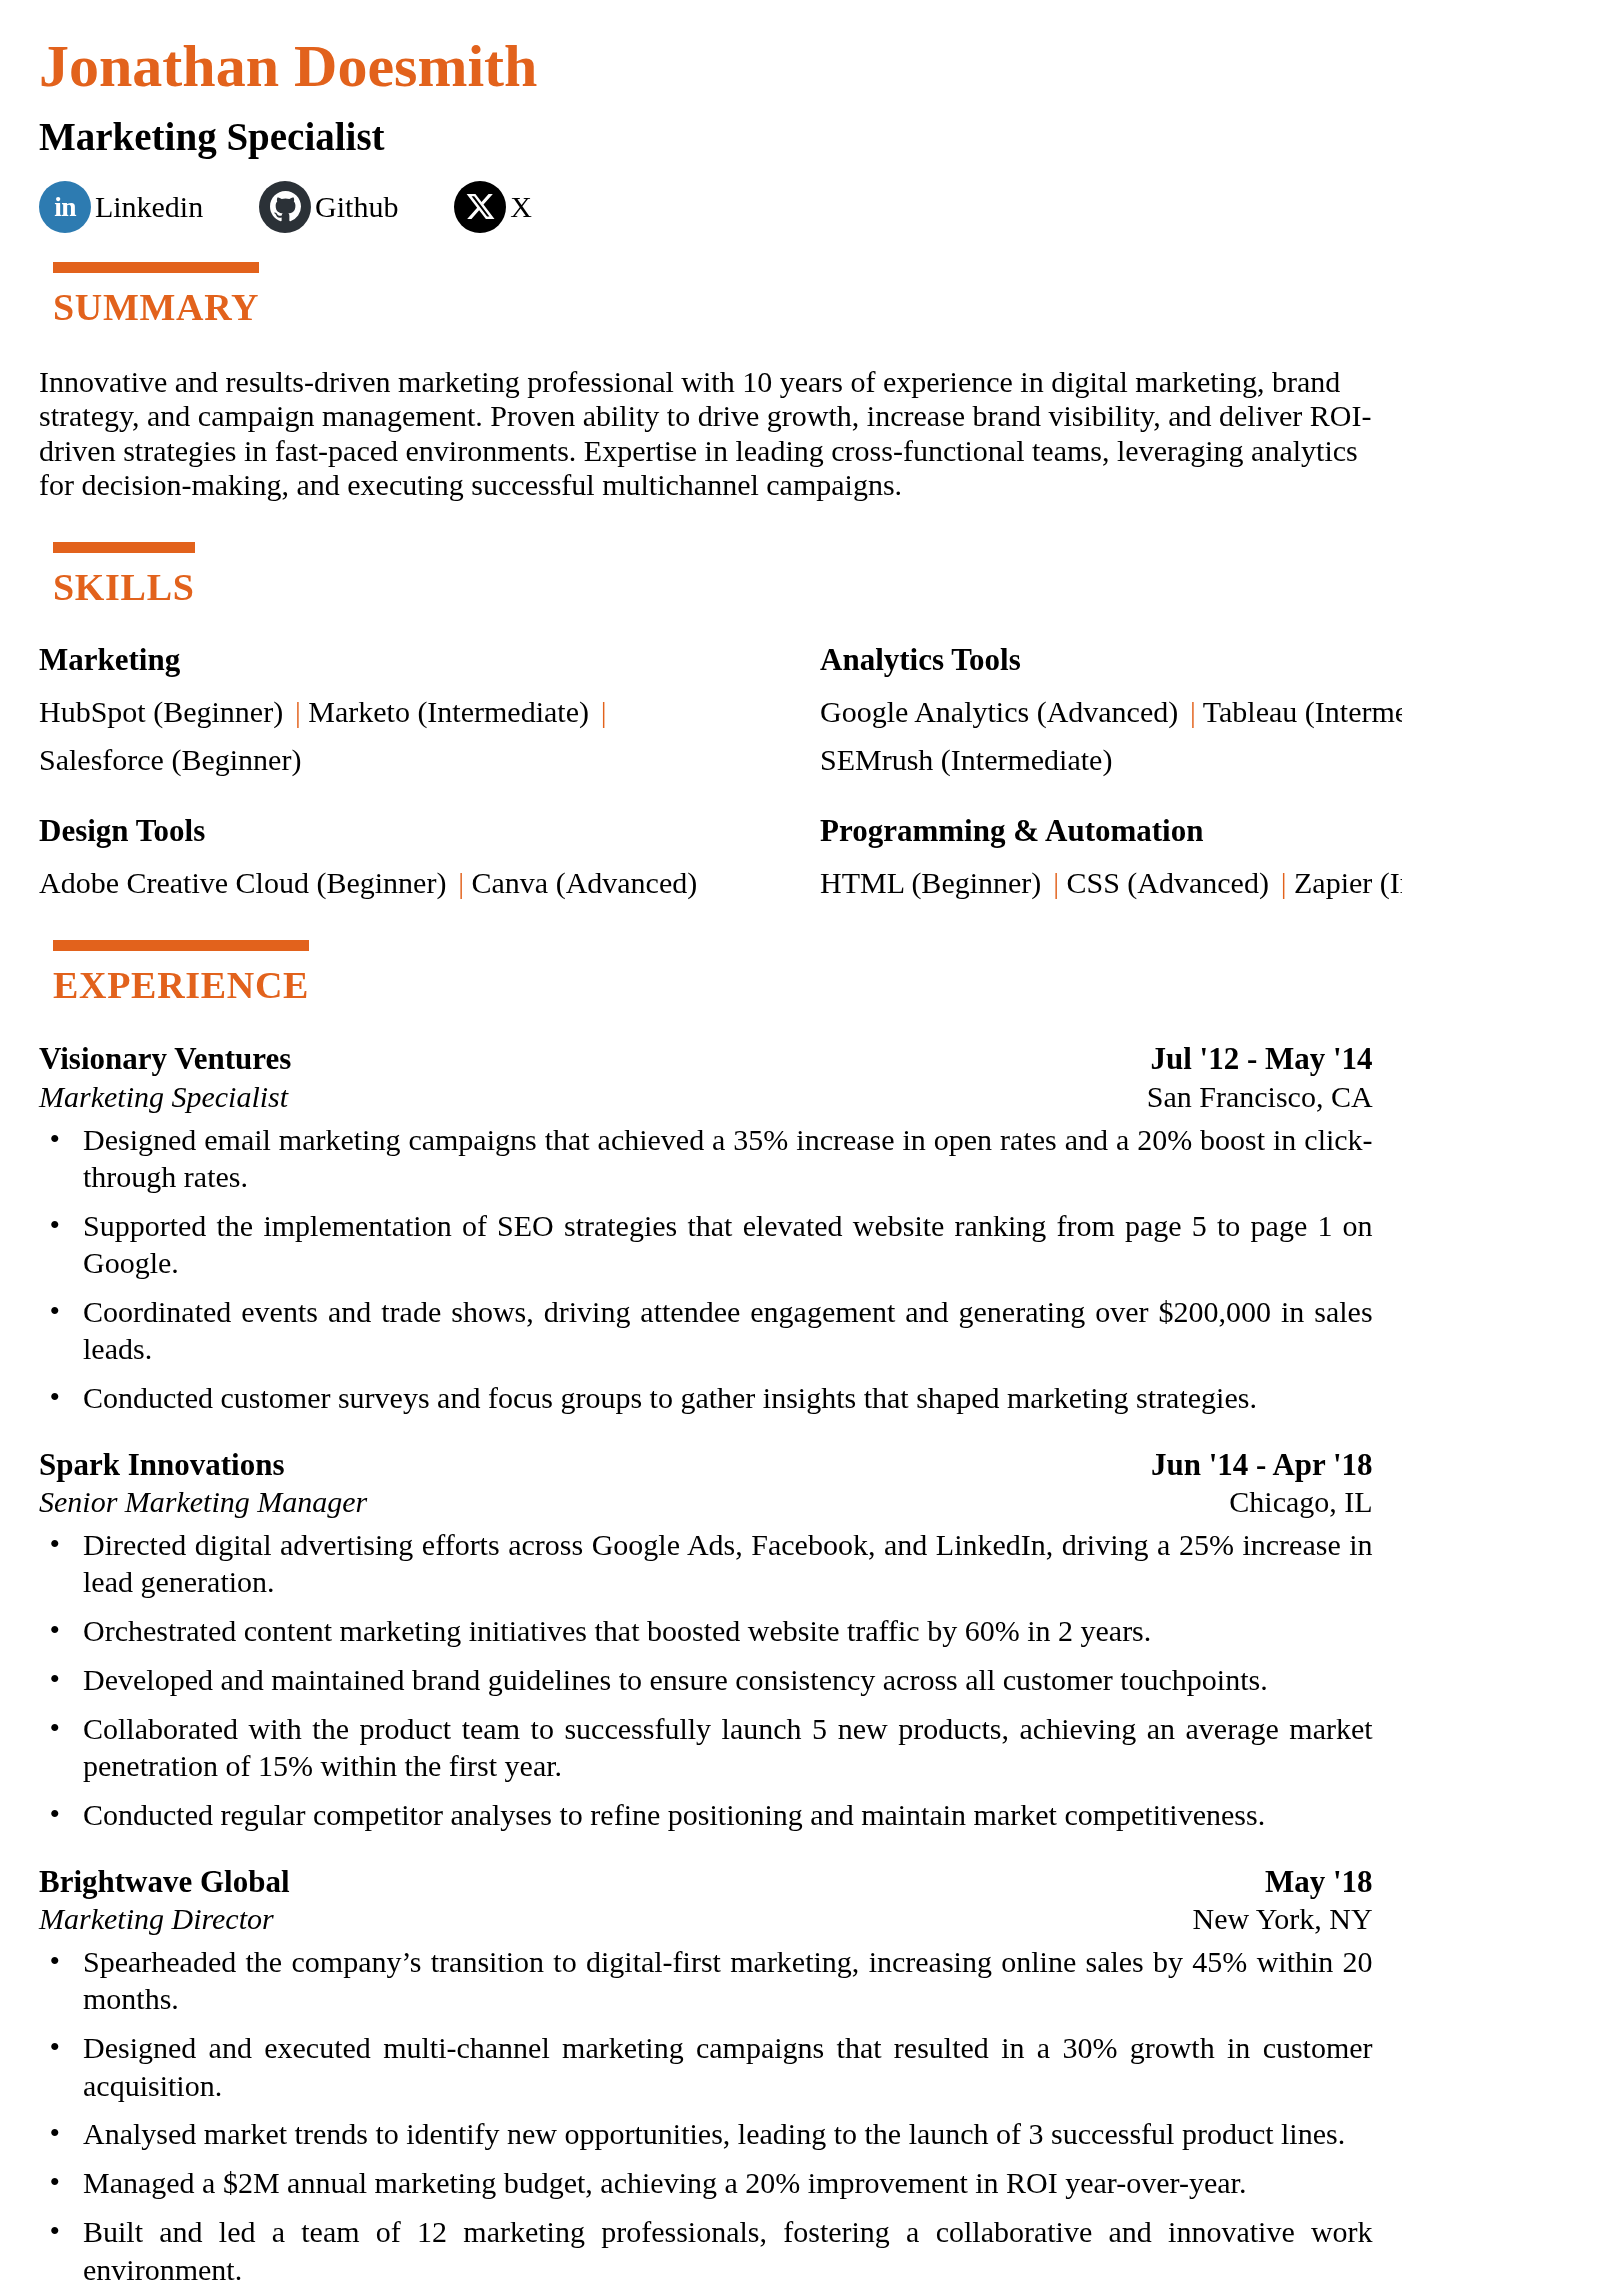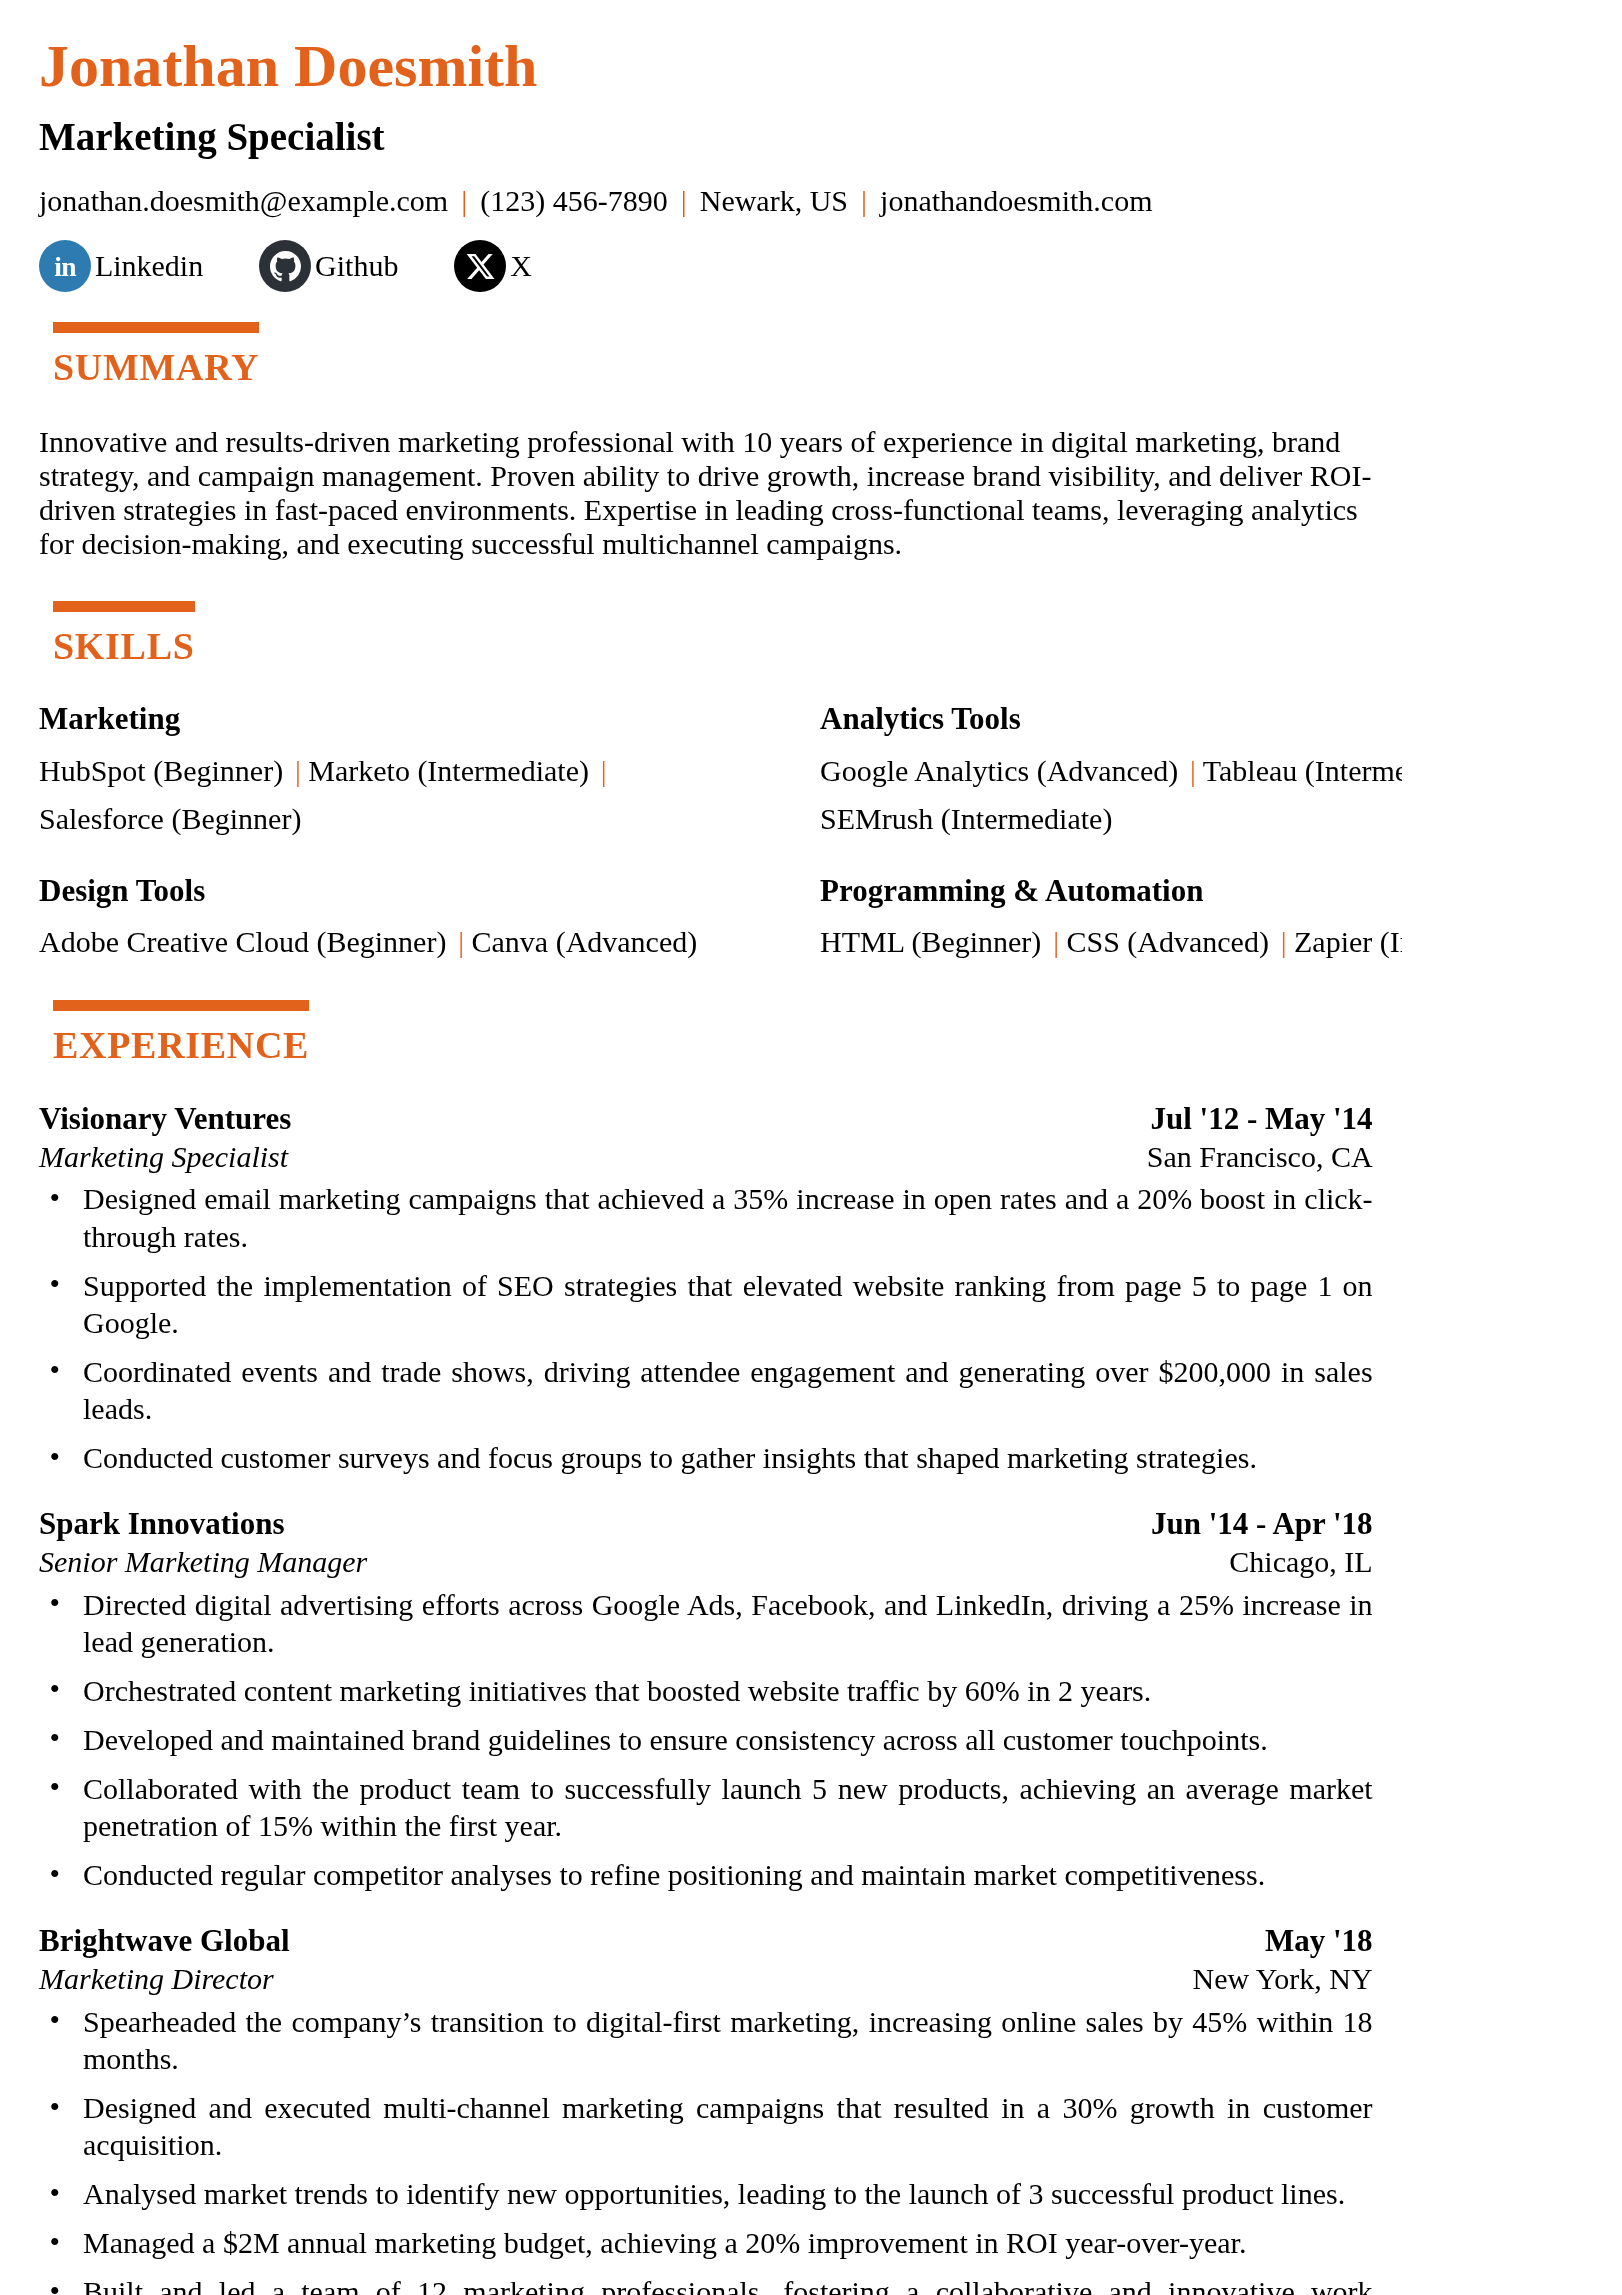--- a/index.html
+++ b/index.html
@@ -52,23 +52,20 @@
   .bullets li::before { content:"\2022"; position:absolute; left:10.5px; top:-1.3px; }
 </style>
 </head>
 <body>
 
 <div class="page">
 
   <h1 class="name">Jonathan Doesmith</h1>
   <div class="job-title">Marketing Specialist</div>
 
-  <div class="contact">
-    <span>jonathan.doesmith@example.com</span><span class="c-sep">|</span><span>(123) 456-7890</span><span class="c-sep">|</span><span>Newark, US</span><span class="c-sep">|</span><span>jonathandoesmith.com</span>
-  </div>
 
   <div class="social">
     <div class="social-item">
       <span class="icon-circle icon-linkedin">
           <span class="in-glyph">in</span>
         </span>
       <span class="social-label">Linkedin</span>
     </div>
     <div class="social-item">
       <span class="icon-circle icon-github">
@@ -176,21 +173,21 @@
     <div class="job">
       <div class="job-header">
         <span>Brightwave Global</span>
         <span>May '18</span>
       </div>
       <div class="job-sub">
         <span class="role">Marketing Director</span>
         <span>New York, NY</span>
       </div>
       <ul class="bullets">
-        <li>Spearheaded the company’s transition to digital-first marketing, increasing online sales by 45% within 18 months.</li>
+        <li>Spearheaded the company’s transition to digital-first marketing, increasing online sales by 45% within 20 months.</li>
         <li>Designed and executed multi-channel marketing campaigns that resulted in a 30% growth in customer acquisition.</li>
         <li>Analysed market trends to identify new opportunities, leading to the launch of 3 successful product lines.</li>
         <li>Managed a $2M annual marketing budget, achieving a 20% improvement in ROI year-over-year.</li>
         <li>Built and led a team of 12 marketing professionals, fostering a collaborative and innovative work environment.</li>
       </ul>
     </div>
 
   </div>
 </div>
 

